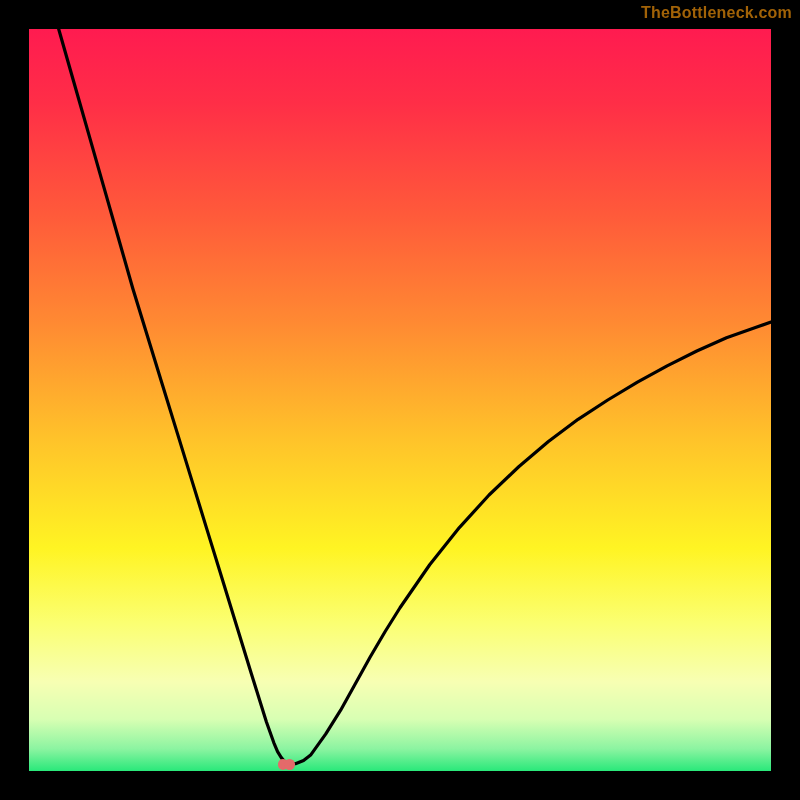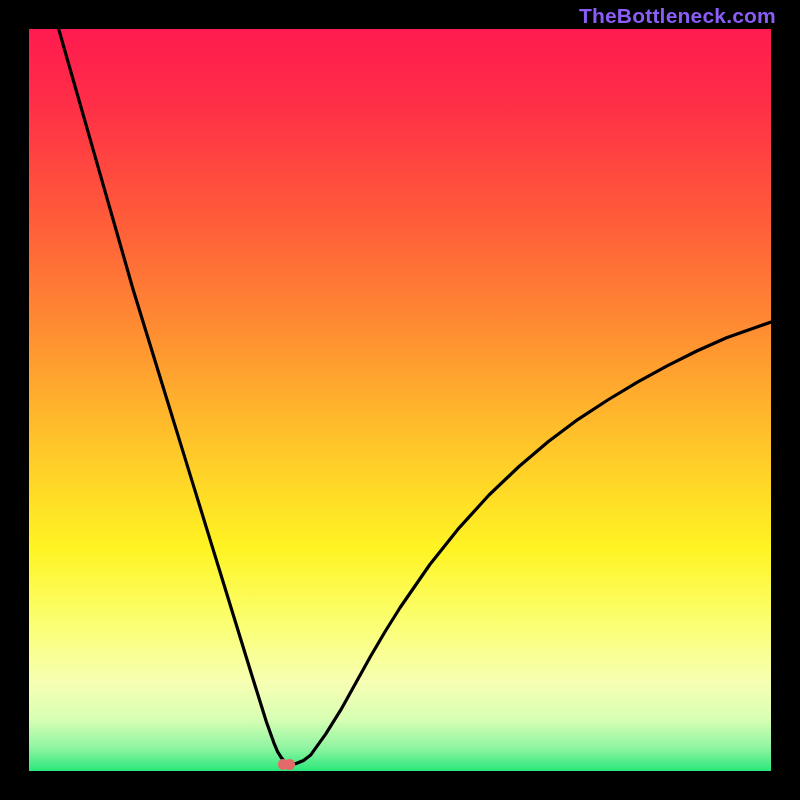--- a/index.html
+++ b/index.html
@@ -21,23 +21,23 @@
     position: absolute;
     left: 29px;
     top: 29px;
     width: 742px;
     height: 742px;
     overflow: hidden;
   }
   .watermark {
     position: absolute;
     top: 4px;
-    right: 24px;
-    color: #8b5cf6;
-    font-size: 21px;
+    right: 8px;
+    color: #a16207;
+    font-size: 16px;
     font-weight: 600;
     letter-spacing: 0.2px;
     user-select: none;
   }
   .curve-svg {
     position: absolute;
     left: 0;
     top: 0;
     width: 742px;
     height: 742px;

